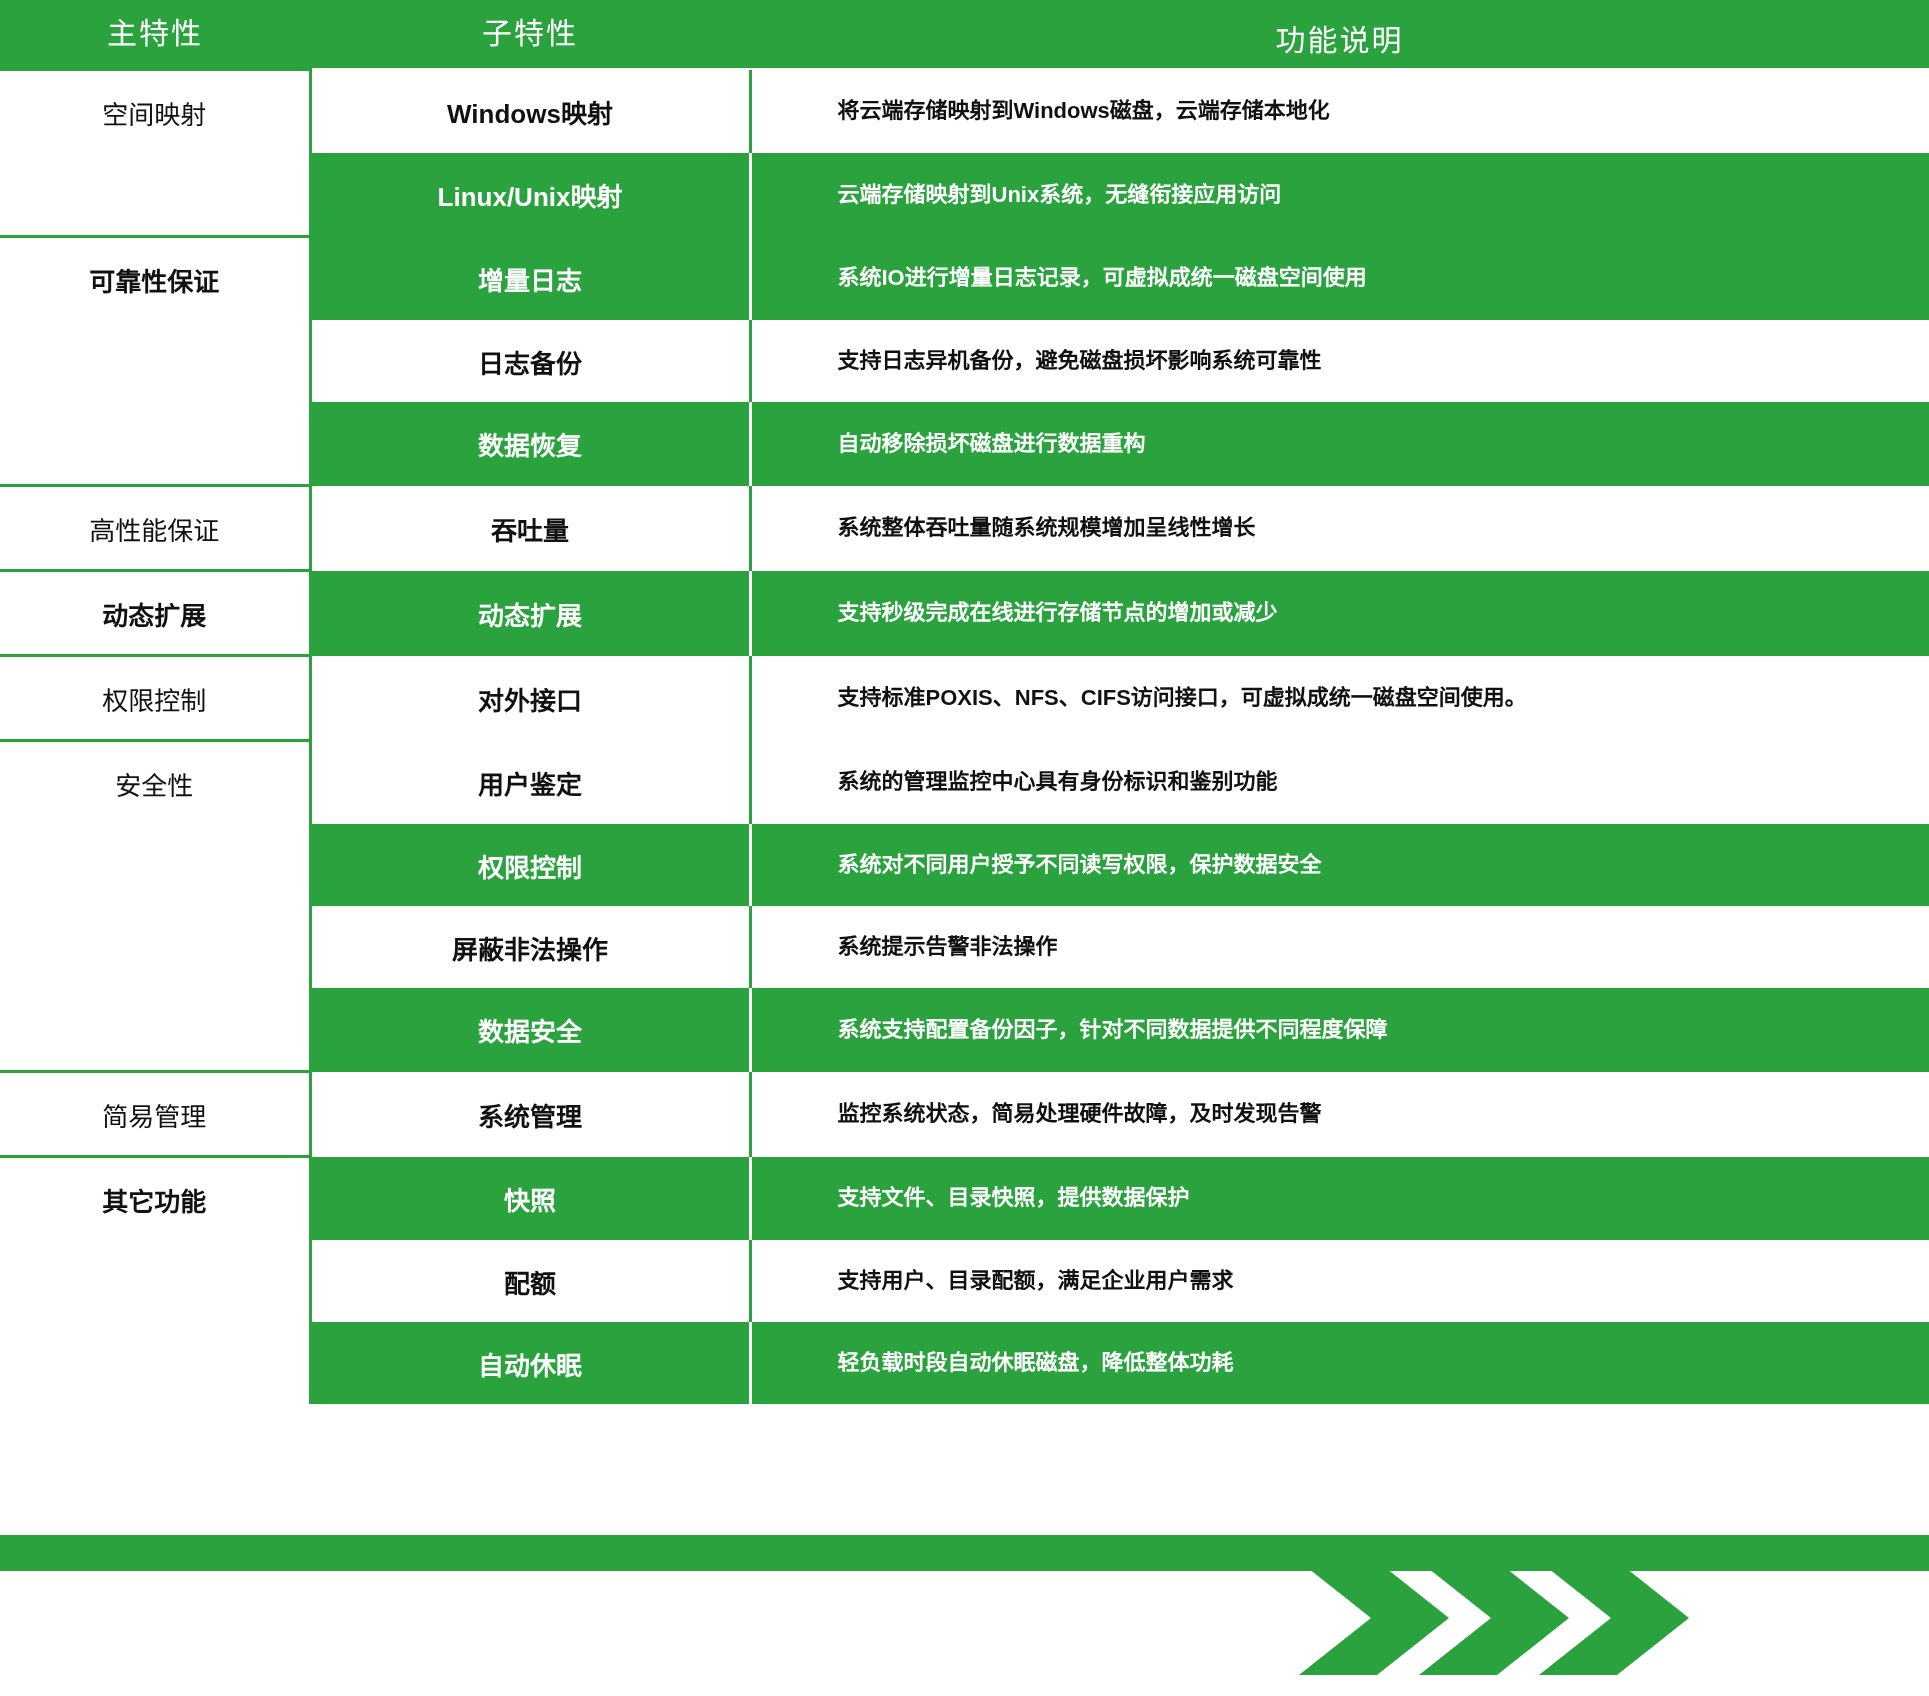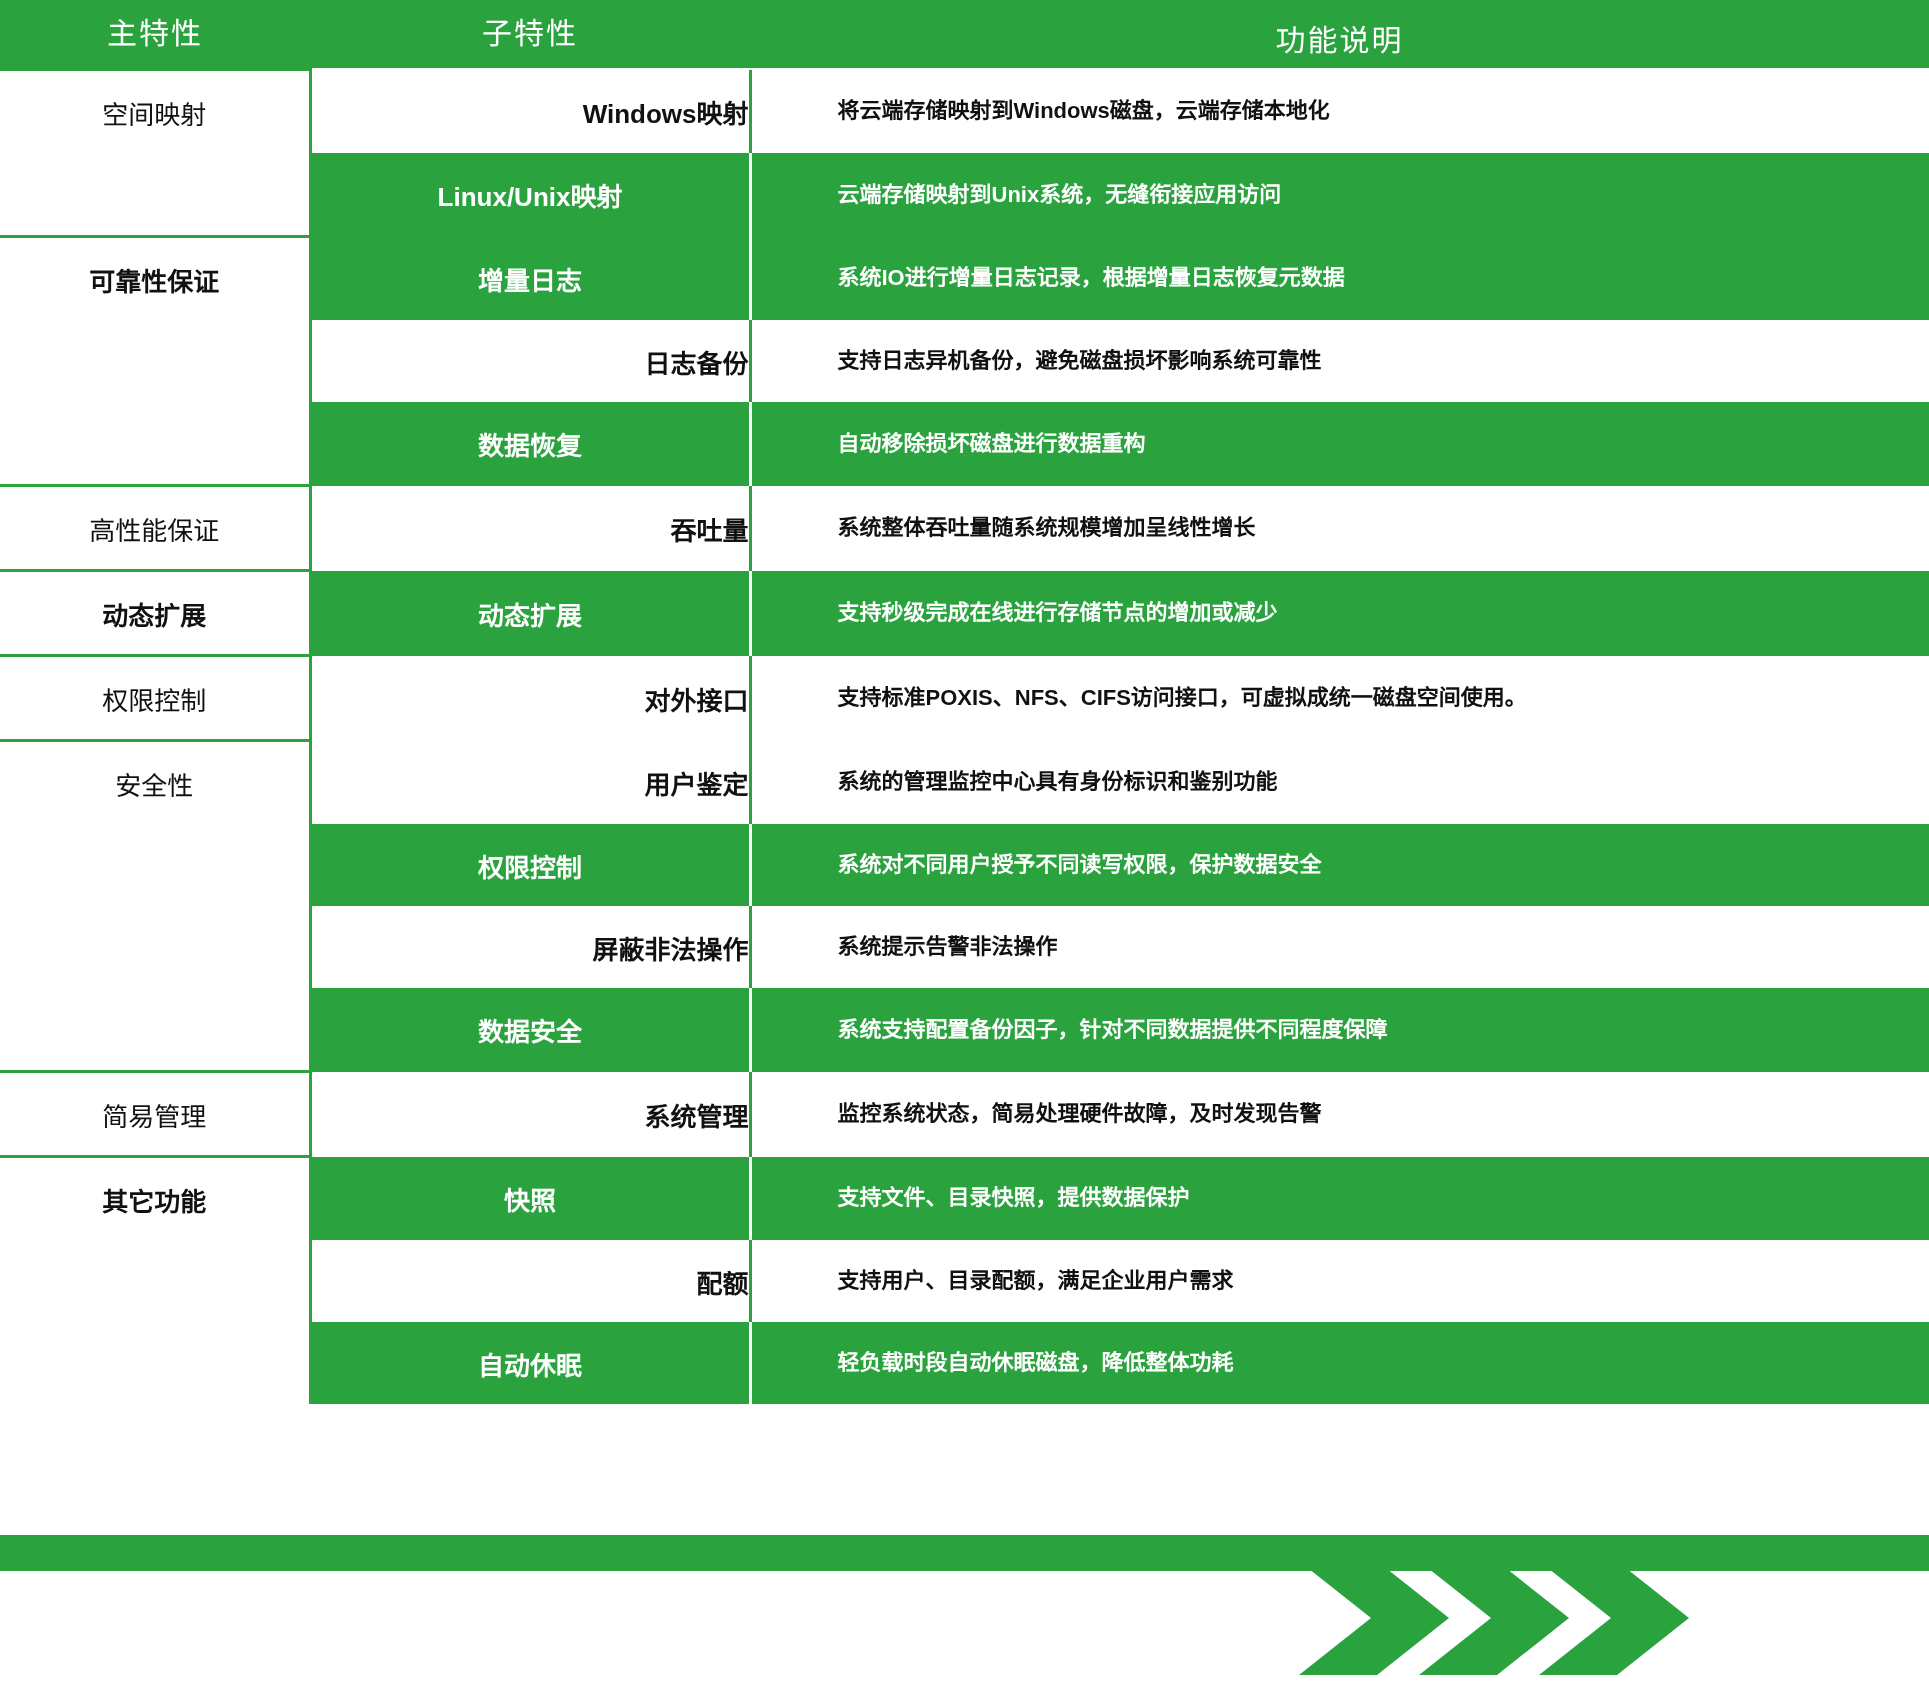--- a/index.html
+++ b/index.html
@@ -77,21 +77,21 @@
     border-right: 3px solid #2aa33f;
     border-bottom: 0;
   }
   td.main.blank  { border-top: 0; }
 
   td.sub {
     text-align: center;
     font-size: 26px;
     border-right: 3px solid #ffffff;
   }
-  .row-white td.sub { border-right: 3px solid #2aa33f; text-align: right; }
+  .row-white td.sub { border-right: 3px solid #2aa33f; }
 
   td.desc {
     font-size: 22px;
     padding-left: 86px;
     padding-right: 24px;
     line-height: 1.35;
   }
 
   .row-white td.desc,
   .row-white td.sub { }
@@ -142,21 +142,21 @@
           <td class="desc">将云端存储映射到Windows磁盘，云端存储本地化</td>
         </tr>
         <tr class="row-green">
           <td class="main blank"></td>
           <td class="sub">Linux/Unix映射</td>
           <td class="desc">云端存储映射到Unix系统，无缝衔接应用访问</td>
         </tr>
         <tr class="row-green">
           <td class="main">可靠性保证</td>
           <td class="sub">增量日志</td>
-          <td class="desc">系统IO进行增量日志记录，根据增量日志恢复元数据</td>
+          <td class="desc">系统IO进行增量日志记录，可虚拟成统一磁盘空间使用</td>
         </tr>
         <tr class="row-white">
           <td class="main blank"></td>
           <td class="sub">日志备份</td>
           <td class="desc">支持日志异机备份，避免磁盘损坏影响系统可靠性</td>
         </tr>
         <tr class="row-green">
           <td class="main blank"></td>
           <td class="sub">数据恢复</td>
           <td class="desc">自动移除损坏磁盘进行数据重构</td>

